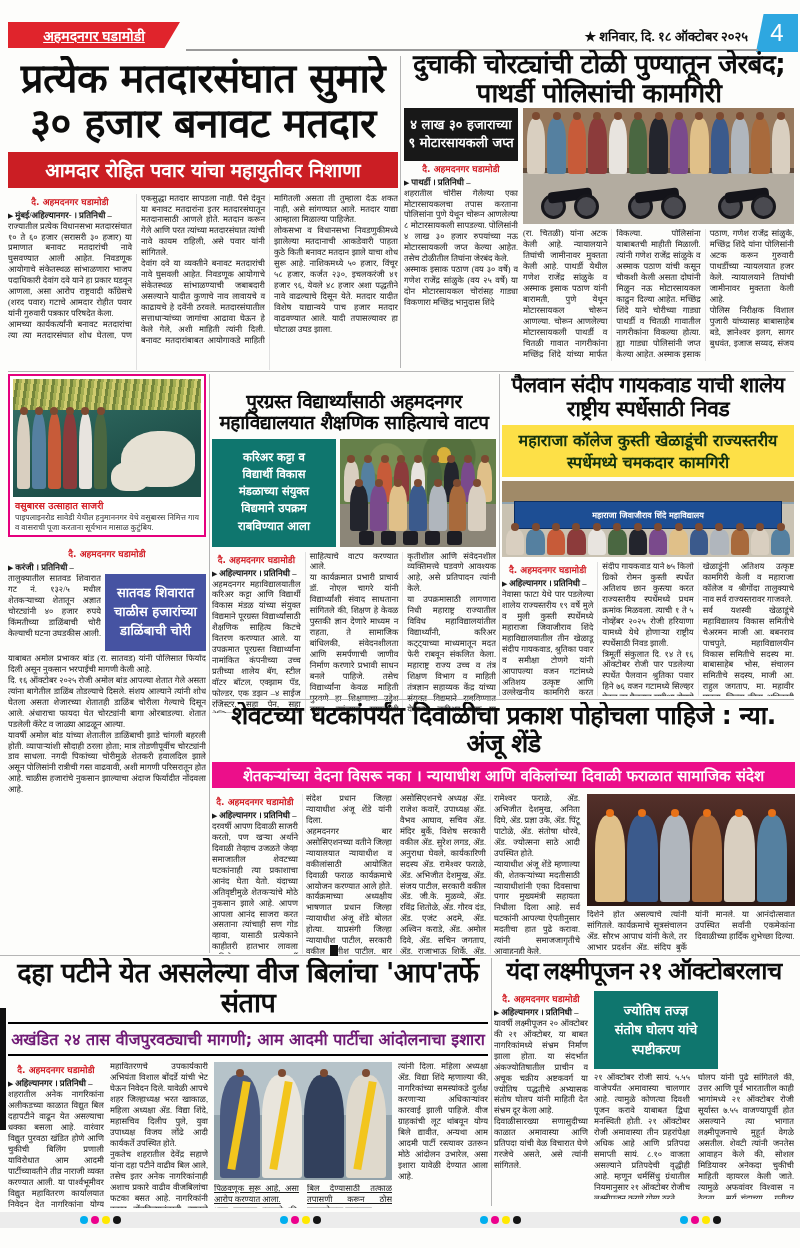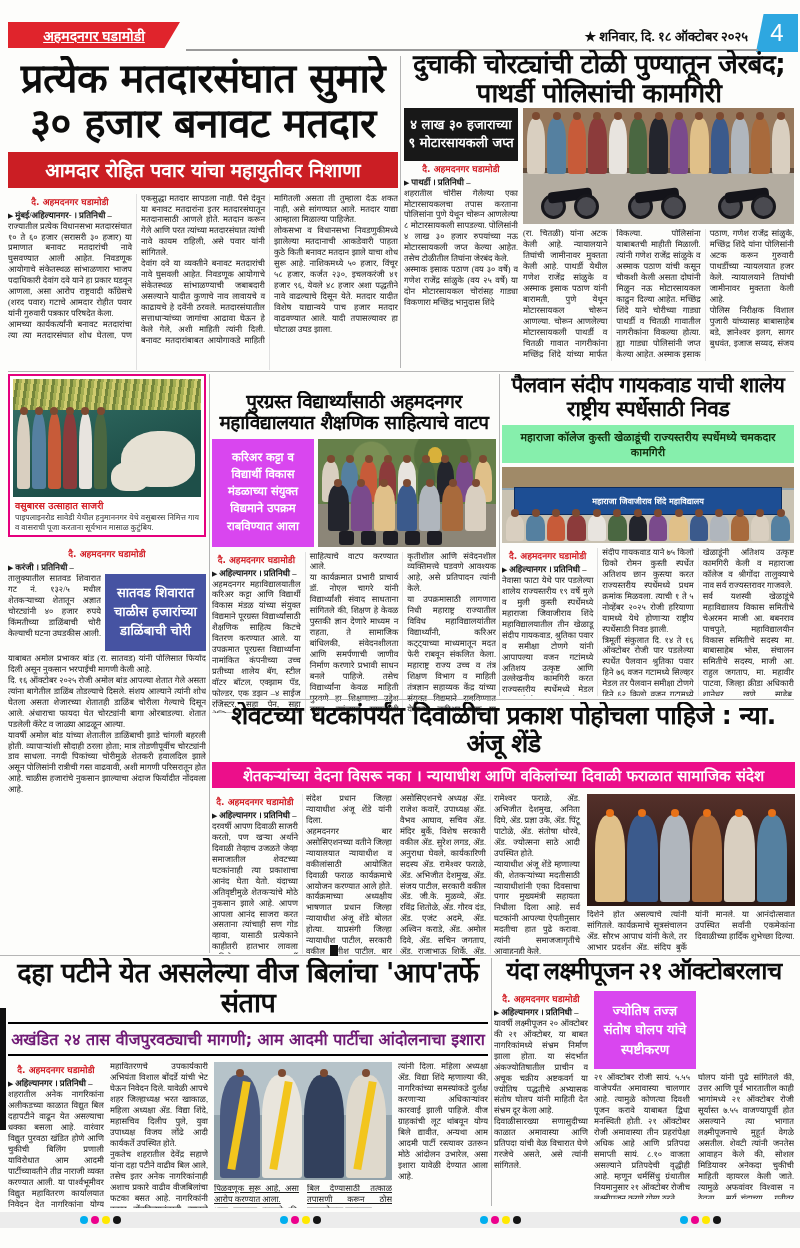--- a/index.html
+++ b/index.html
@@ -59,23 +59,23 @@
   .photo-diwali .person::before{background:#e87117;}
   .photo-aap{background:linear-gradient(#b6c3c9 0 45%,#93a3ab 45% 100%);}
   .sash::after{content:"";position:absolute;left:38%;top:6%;width:20%;height:86%;background:#f2c51d;transform:rotate(10deg);}
   .cap-title{color:#d21f26;font-weight:bold;font-size:9.5px;font-family:"DejaVu Sans",sans-serif;margin:2px 0 1px 2px;}
   .cap-text{font-size:7.8px;line-height:1.25;text-align:justify;color:#333;margin:0 2px;}
   
   .factbox{background:#181818;color:#fff;font-weight:bold;text-align:center;font-size:13px;line-height:1.4;
            padding:8px 4px;font-family:"DejaVu Sans",sans-serif;}
   .bluebox{background:#4653a2;color:#fff;font-weight:bold;text-align:center;font-size:13px;line-height:1.45;
            padding:10px 4px;font-family:"DejaVu Sans",sans-serif;}
-  .redbox{background:#d946ef;color:#fff;font-weight:bold;text-align:center;font-size:11.5px;line-height:1.5;
-          padding:10px 5px;font-family:"DejaVu Sans",sans-serif;}
-  .greenstrip{background:#86efac;color:#14320e;font-weight:bold;text-align:center;font-size:11px;padding:4px 2px;
+  .redbox{background:#0f766e;color:#fff;font-weight:bold;text-align:center;font-size:11.5px;line-height:1.5;
+          padding:10px 16px;font-family:"DejaVu Sans",sans-serif;}
+  .greenstrip{background:#fde047;color:#14320e;font-weight:bold;text-align:center;font-size:16px;padding:4px 2px;
               font-family:"DejaVu Sans",sans-serif;}
   .pinkstrip{background:#ec0f8a;}
   .borderstrip{border-top:2.5px solid #000;border-bottom:2.5px solid #000;color:#701a75;font-weight:bold;
                text-align:center;font-size:16px;padding:4px 0;font-family:"DejaVu Sans",sans-serif;}
   .pcard{border:2.5px solid #e5007e;padding:3px;background:#fff;}
   
   .press-bar{position:absolute;left:0;right:0;top:1212px;height:16px;background:#ececec;
              display:flex;align-items:center;justify-content:space-around;}
   .dots{display:flex;gap:3px;}
   .dot{width:8px;height:8px;border-radius:50%;}

